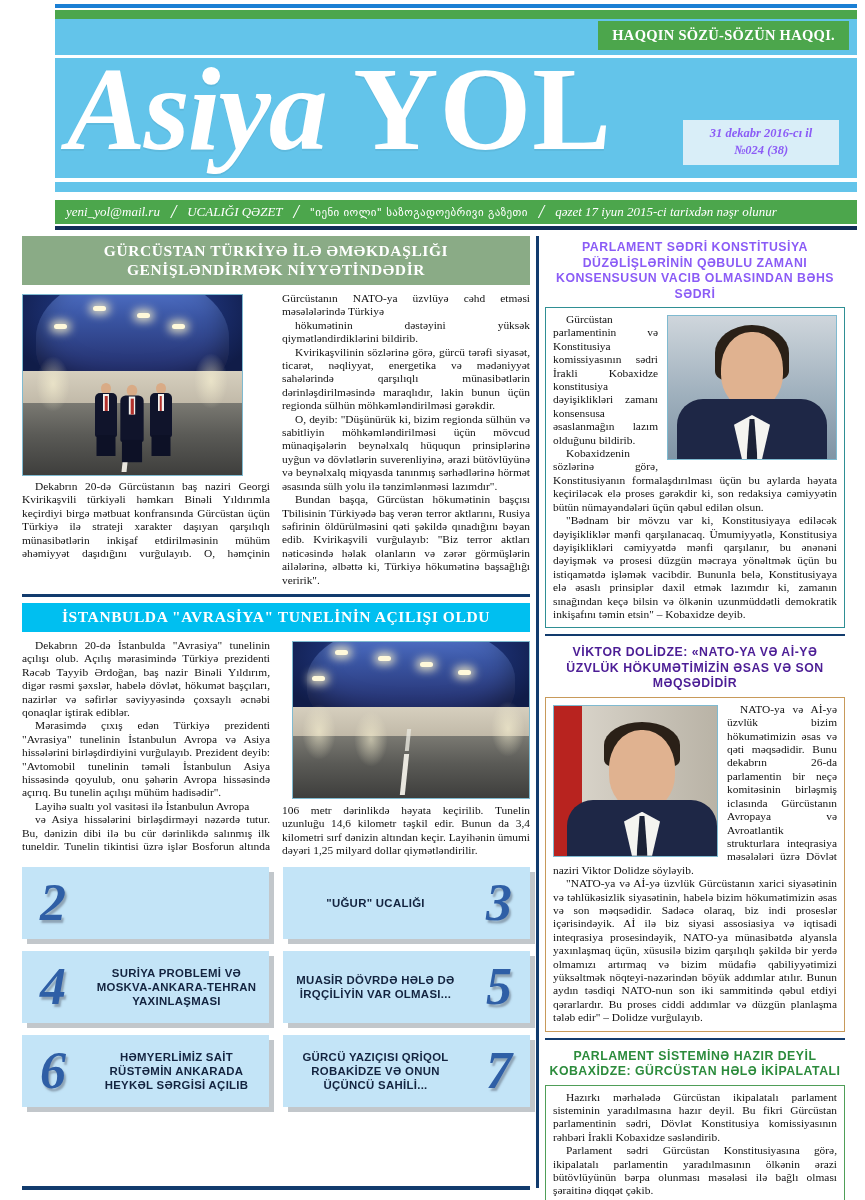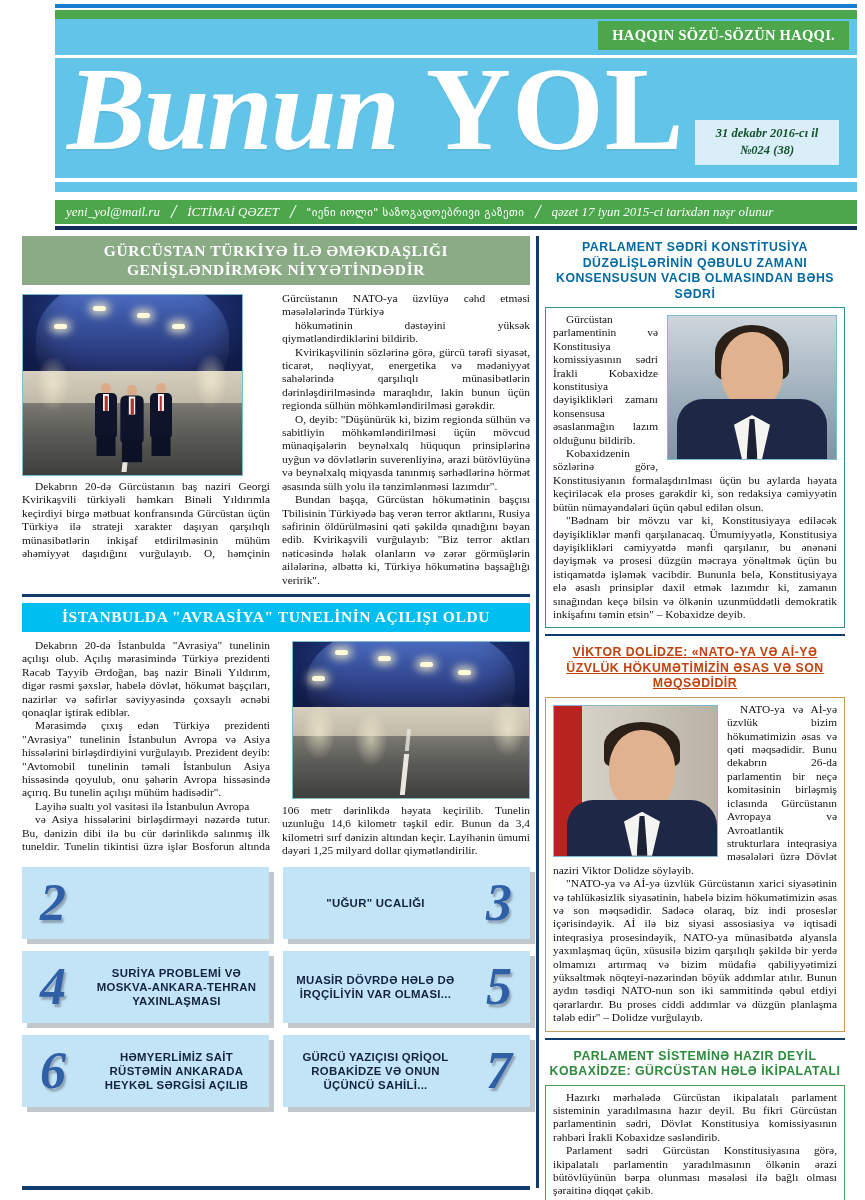--- a/index.html
+++ b/index.html
@@ -72,23 +72,23 @@
     white-space: nowrap;
     text-shadow: 0 2px 0 rgba(0,0,0,0.05);
   }
   .logo .yol {
     font-style: normal;
     letter-spacing: 1px;
   }
   .date-box {
     position: absolute;
     right: 18px; top: 116px;
-    width: 144px;
+    width: 156px;
     background: #d9eef8;
-    color: #14532d;
+    color: #8b5cf6;
     font-family: "Liberation Serif", serif;
     font-style: italic;
     font-weight: bold;
     font-size: 12.5px;
     line-height: 17px;
     text-align: center;
     padding: 5px 4px 6px 4px;
   }
 
   
@@ -160,22 +160,22 @@
   }
   .hl-plain {
     text-align: center;
     font-family: "Liberation Sans", sans-serif;
     font-weight: bold;
     font-size: 12.3px;
     line-height: 15.5px;
     letter-spacing: 0.5px;
     padding: 4px 2px 5px 2px;
   }
-  .hl-teal  { color: #0369a1; }
-  .hl-brown { color: #c2410c; text-decoration: underline; }
+  .hl-teal  { color: #8b5cf6; }
+  .hl-brown { color: #4c1d95; }
   .hl-green { color: #2c8b3c; }
 
   
   .article {
     font-family: "Liberation Serif", serif;
     font-size: 11.4px;
     line-height: 13.4px;
     text-align: justify;
     color: #111111;
     hyphens: auto;
@@ -392,32 +392,32 @@
     <div class="mast-blue-upper"></div>
     <div class="mast-white-rule"></div>
     <div class="mast-blue-main"></div>
     <div class="mast-white-rule2"></div>
     <div class="mast-blue-lower"></div>
 
     <div class="slogan-box">
       <span>HAQQIN SÖZÜ-SÖZÜN HAQQI.</span>
     </div>
 
-    <div class="logo"><span>Bunun </span><span class="yol">YOL</span></div>
+    <div class="logo"><span>Asiya </span><span class="yol">YOL</span></div>
 
     <div class="date-box">
       <div>31 dekabr 2016-cı il</div>
       <div>№024 (38)</div>
     </div>
   </div>
 
   <div class="infostrip">
     <span class="cell">yeni_yol@mail.ru</span>
     <span class="sep">/</span>
-    <span class="cell">İCTİMAİ QƏZET</span>
+    <span class="cell">UCALIĞI QƏZET</span>
     <span class="sep">/</span>
     <span class="cell geo">"იენი იოლი" საზოგადოებრივი გაზეთი</span>
     <span class="sep">/</span>
     <span class="cell">qəzet 17 iyun 2015-ci tarixdən nəşr olunur</span>
   </div>
   <div class="strip-darkline"></div>
 
   <div class="right-divider"></div>
 
   <div class="left-col">

